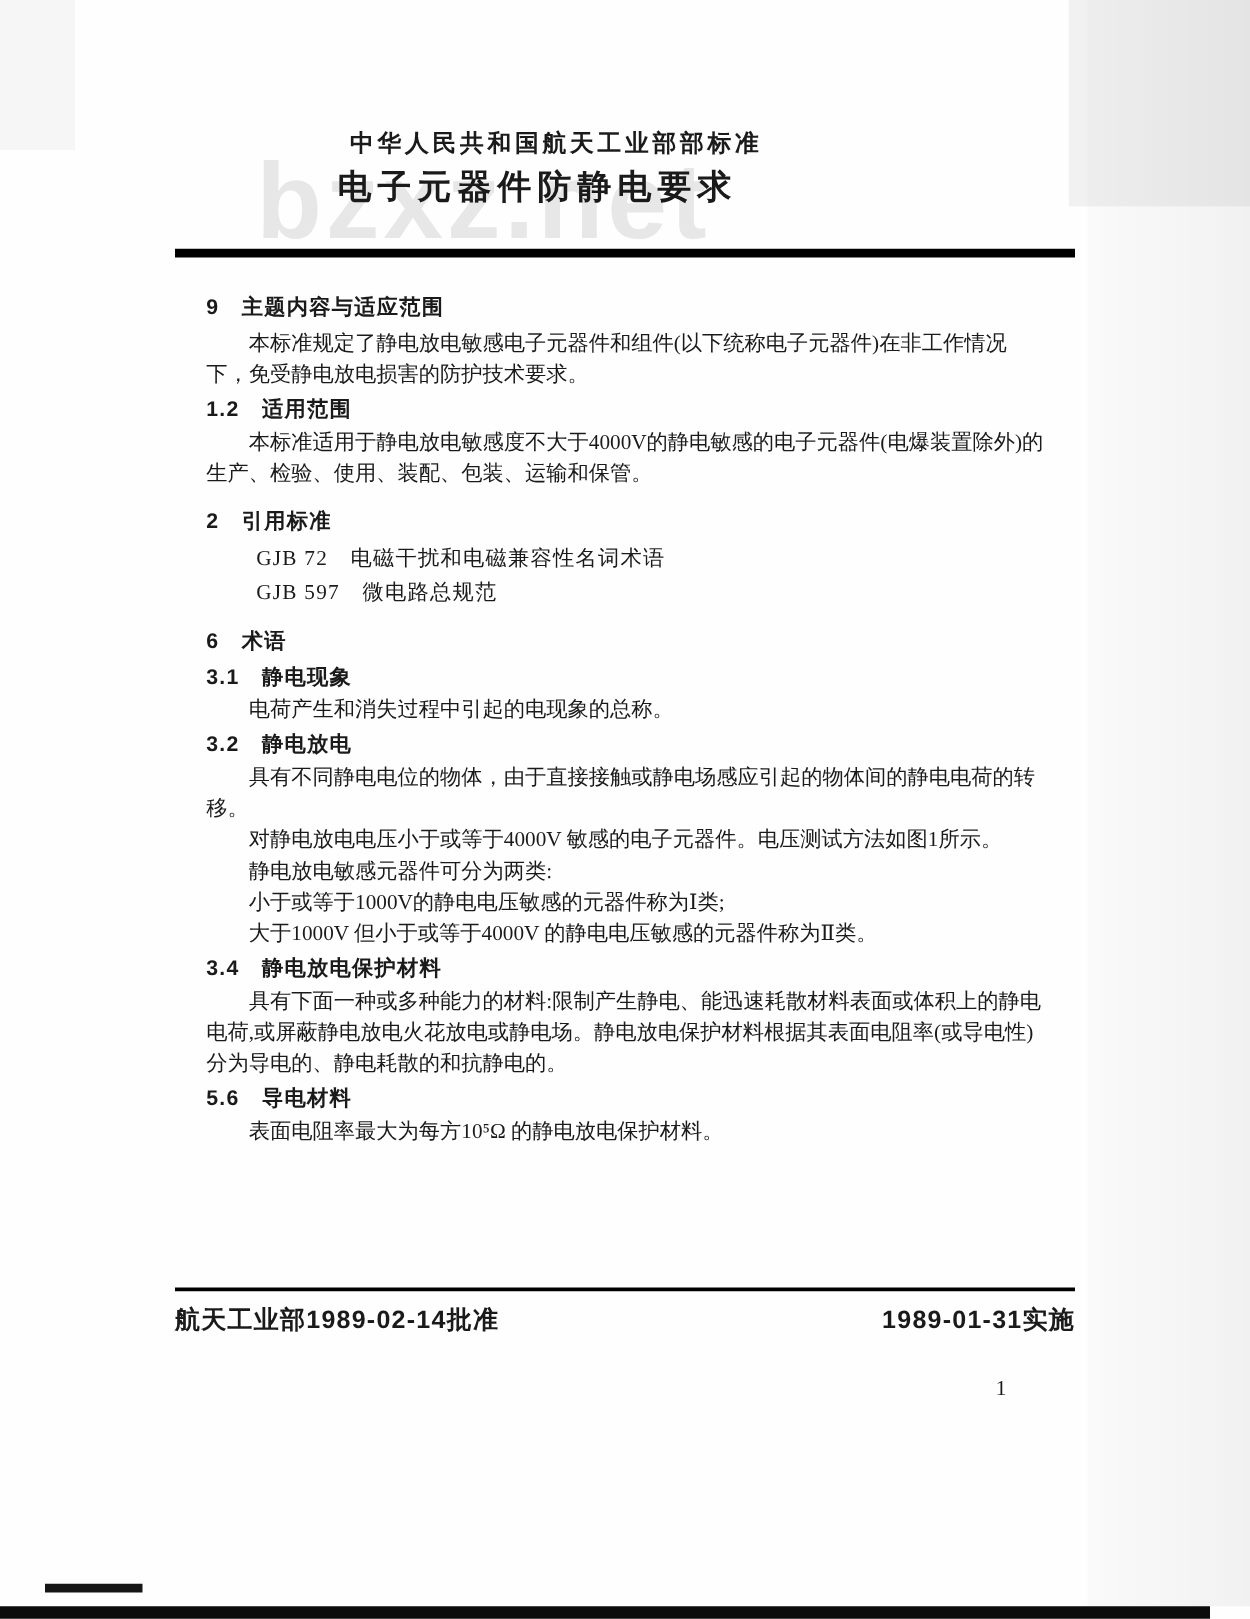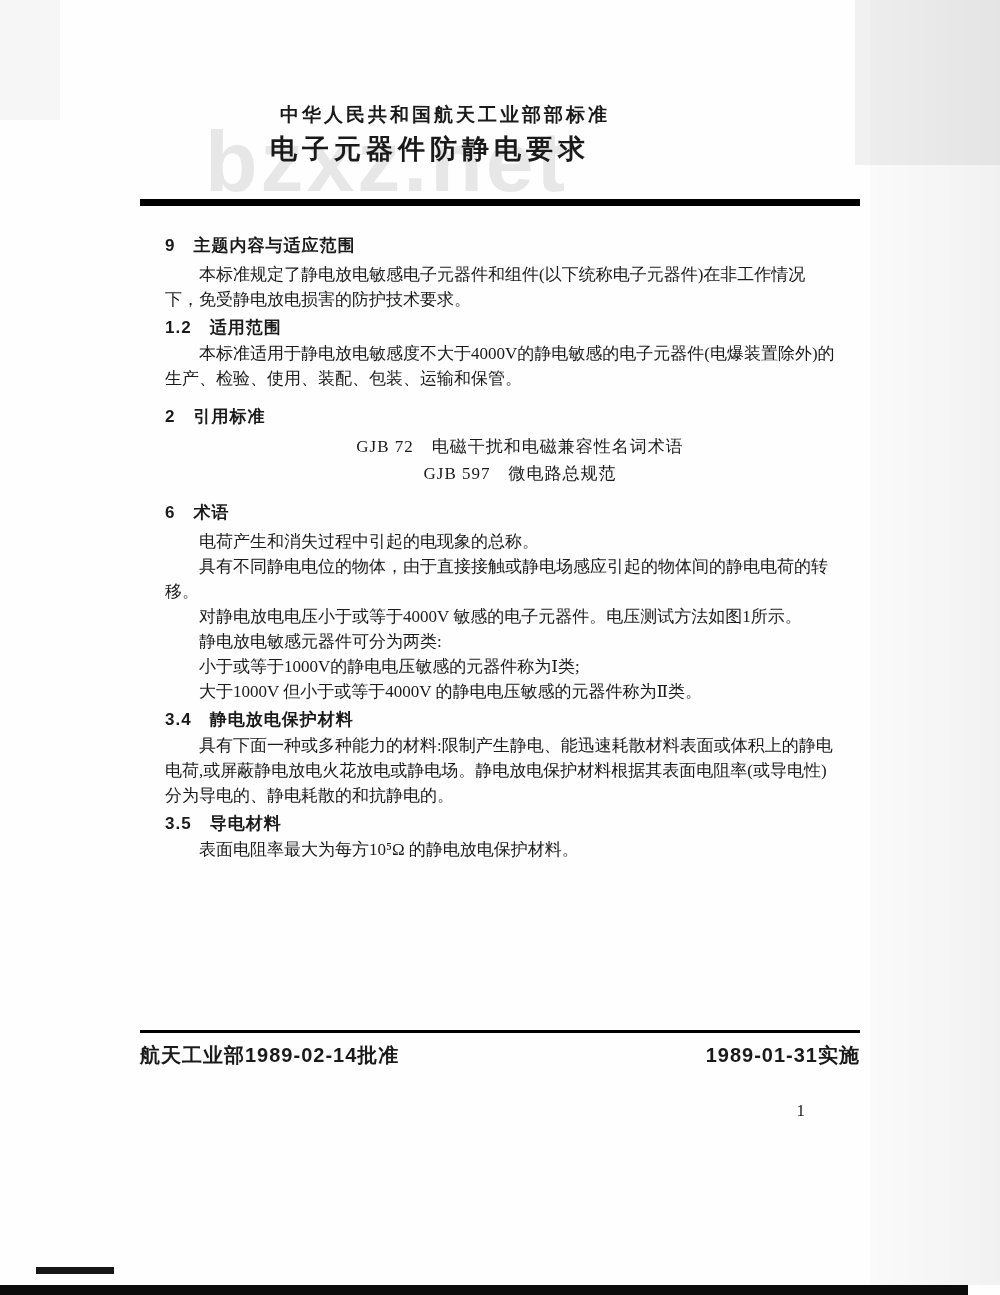--- a/index.html
+++ b/index.html
@@ -109,21 +109,20 @@
     letter-spacing: 1px;
   }
   .p {
     text-indent: 2em;
     margin: 0;
   }
   .ref {
     margin: 0 0 0 40px;
     line-height: 27px;
     letter-spacing: 1px;
-    text-align: center;
   }
   .footer {
     position: absolute;
     left: 140px; top: 1030px;
     width: 720px;
     z-index: 1;
   }
   .rule-footer {
     height: 3px;
     background: #000;
@@ -165,29 +164,31 @@
 
     <div class="blocks">
       <div class="h1">9　主题内容与适应范围</div>
       <p class="p">本标准规定了静电放电敏感电子元器件和组件(以下统称电子元器件)在非工作情况下，免受静电放电损害的防护技术要求。</p>
       <div class="h2">1.2　适用范围</div>
       <p class="p">本标准适用于静电放电敏感度不大于4000V的静电敏感的电子元器件(电爆装置除外)的生产、检验、使用、装配、包装、运输和保管。</p>
       <div class="h1">2　引用标准</div>
       <div class="ref">GJB 72　电磁干扰和电磁兼容性名词术语</div>
       <div class="ref">GJB 597　微电路总规范</div>
       <div class="h1">6　术语</div>
+      <div class="h2">3.1　静电现象</div>
       <p class="p">电荷产生和消失过程中引起的电现象的总称。</p>
+      <div class="h2">3.2　静电放电</div>
       <p class="p">具有不同静电电位的物体，由于直接接触或静电场感应引起的物体间的静电电荷的转移。</p>
       <p class="p">对静电放电电压小于或等于4000V 敏感的电子元器件。电压测试方法如图1所示。</p>
       <p class="p">静电放电敏感元器件可分为两类:</p>
       <p class="p">小于或等于1000V的静电电压敏感的元器件称为Ⅰ类;</p>
       <p class="p">大于1000V 但小于或等于4000V 的静电电压敏感的元器件称为Ⅱ类。</p>
       <div class="h2">3.4　静电放电保护材料</div>
       <p class="p">具有下面一种或多种能力的材料:限制产生静电、能迅速耗散材料表面或体积上的静电电荷,或屏蔽静电放电火花放电或静电场。静电放电保护材料根据其表面电阻率(或导电性)分为导电的、静电耗散的和抗静电的。</p>
-      <div class="h2">3.5　导电材料</div>
+      <div class="h2">5.6　导电材料</div>
       <p class="p">表面电阻率最大为每方10⁵Ω 的静电放电保护材料。</p>
     </div>
   </div>
 
   <div class="footer">
     <div class="rule-footer"></div>
     <div class="footer-row">
       <span>航天工业部1989-02-14批准</span>
       <span>1989-01-31实施</span>
     </div>

